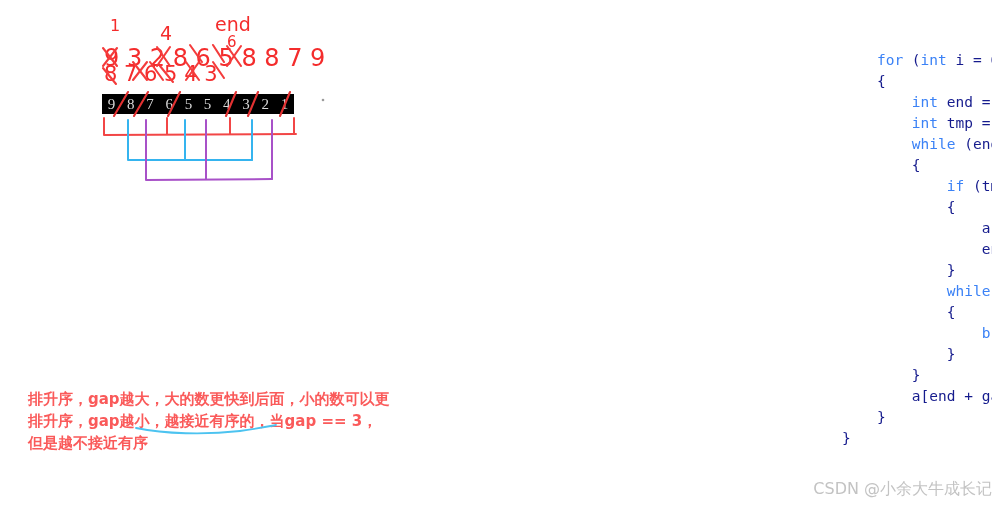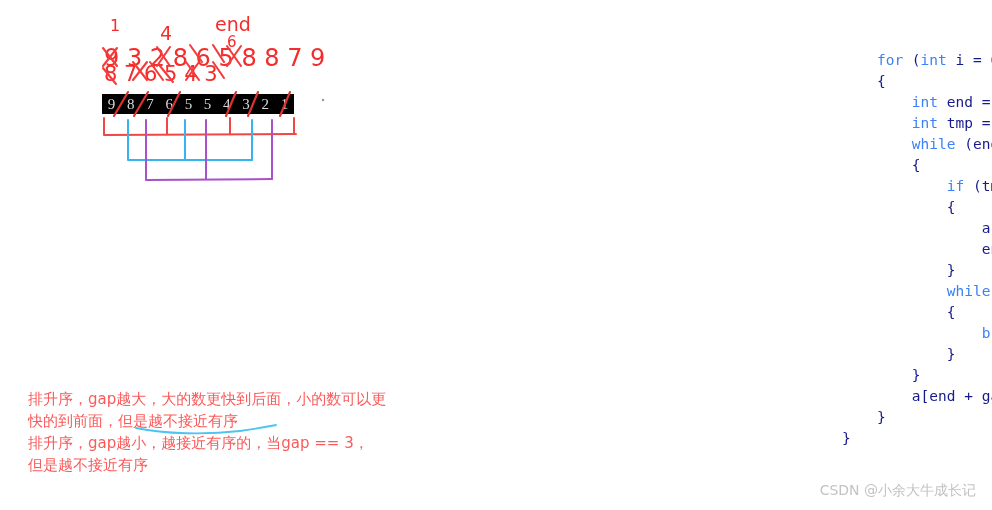--- a/index.html
+++ b/index.html
@@ -69,20 +69,21 @@
 
   
   #notes {
     position: absolute;
     left: 28px; top: 388px;
     width: 386px;
     color: #fa5a5a;
     font-size: 15px;
     line-height: 22px;
     font-family: "DejaVu Sans", sans-serif;
+    font-weight: bold;
   }
   #notes .note-line { white-space: nowrap; }
 
   
   #code-panel {
     position: absolute;
     left: 417px; top: 0;
     width: 575px; height: 510px;
     background: #ffffff;
   }
@@ -108,23 +109,23 @@
     line-height: 21px;
     white-space: pre;
     color: #141b8c;
   }
   .k  { color: #3b82f6; text-align: center; }      
   .id { color: #151b8d; }
 
   
   #watermark {
     position: absolute;
-    right: 16px; bottom: 10px;
+    right: 0; bottom: 10px;
     color: #c3c3c3;
-    font-size: 14px;
+    font-size: 16px;
     font-family: "DejaVu Sans", sans-serif;
     white-space: nowrap;
   }
 </style>
 </head>
 <body>
 
 <div id="left-panel">
 
   <div id="end-label">end</div>
@@ -197,21 +198,20 @@
       <path d="M146 120 L146 180 L272 179"></path>
       <path d="M206 120 L206 179"></path>
       <path d="M272 120 L272 179"></path>
     </g>
 
     <circle cx="323" cy="100" r="1.3" fill="#9b9b9b"></circle>
   </svg>
 
   <div id="notes">
       <div class="note-line">排升序，gap越大，大的数更快到后面，小的数可以更</div>
-      <div class="note-line">快的到前面，但是越不接近有序</div>
       <div class="note-line">排升序，gap越小，越接近有序的，当gap == 3，</div>
       <div class="note-line">但是越不接近有序</div>
     </div>
   <svg class="sketch-svg" viewBox="0 0 417 510" xmlns="http://www.w3.org/2000/svg">
     <path d="M136 428 C 165 434, 205 435, 240 431 C 255 429, 265 427, 276 425" stroke="#4cc3f0" stroke-width="1.8" fill="none" stroke-linecap="round"></path>
   </svg>
 </div>
 
 <div id="code-divider-v"></div>
 <div id="code-divider-h"></div>

